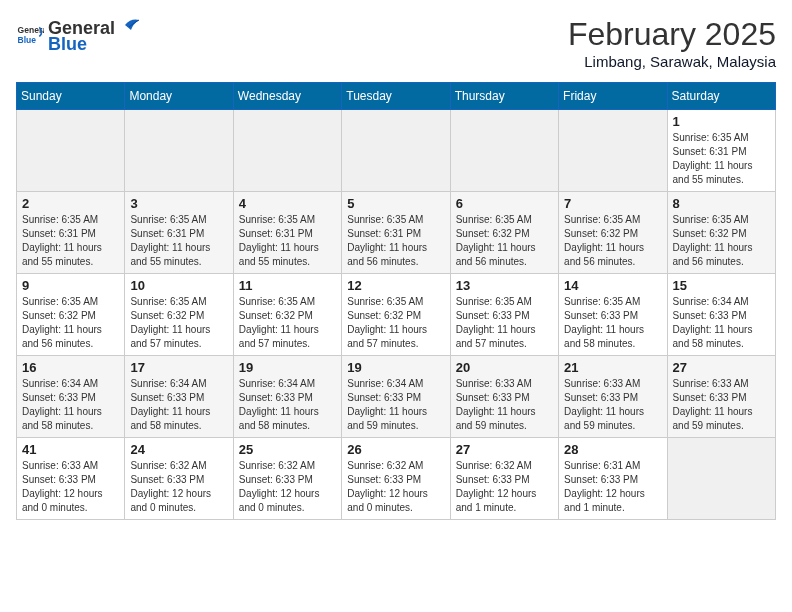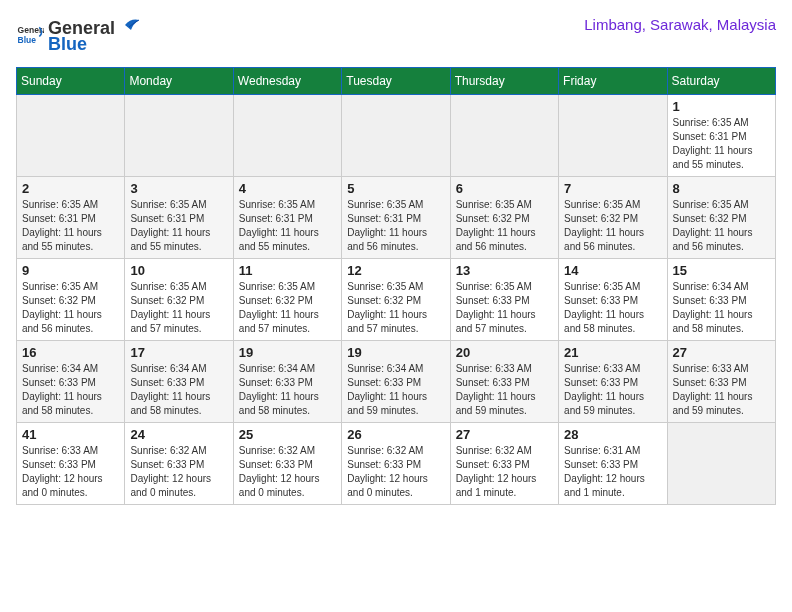--- a/index.html
+++ b/index.html
@@ -35,29 +35,29 @@
     .title-block {
       text-align: right;
     }
     .calendar-title {
       font-size: 32px;
       font-weight: normal;
       color: #333;
     }
     .calendar-subtitle {
       font-size: 15px;
-      color: #6d28d9;
+      color: #0f172a;
     }
     table {
       width: 100%;
       border-collapse: collapse;
       font-size: 11px;
     }
     thead th {
-      background: #15803d;
+      background: #0369a1;
       color: #fff;
       padding: 6px 4px;
       text-align: left;
       font-size: 12px;
       font-weight: normal;
       border: 1px solid #1565c0;
     }
     tbody td {
       border: 1px solid #ccc;
       vertical-align: top;
@@ -107,20 +107,21 @@
         <span class="logo-text logo-general">General</span>
         <svg width="22" height="18" viewBox="0 0 22 18" style="margin: 0 2px;">
           <path d="M8 9 Q14 2 22 4 Q16 8 14 14 Z" fill="#1565c0"></path>
           <path d="M12 11 Q18 6 22 4" stroke="#0d47a1" stroke-width="1" fill="none"></path>
         </svg>
       </div>
       <div class="logo-text logo-blue" style="margin-top:-4px;">Blue</div>
     </div>
   </div>
   <div class="title-block">
+    <div class="calendar-title">February 2025</div>
     <div class="calendar-subtitle">Limbang, Sarawak, Malaysia</div>
   </div>
 </div>
 
 <table>
   <thead>
     <tr>
     <th>Sunday</th>
         <th>Monday</th>
         <th>Wednesday</th>

